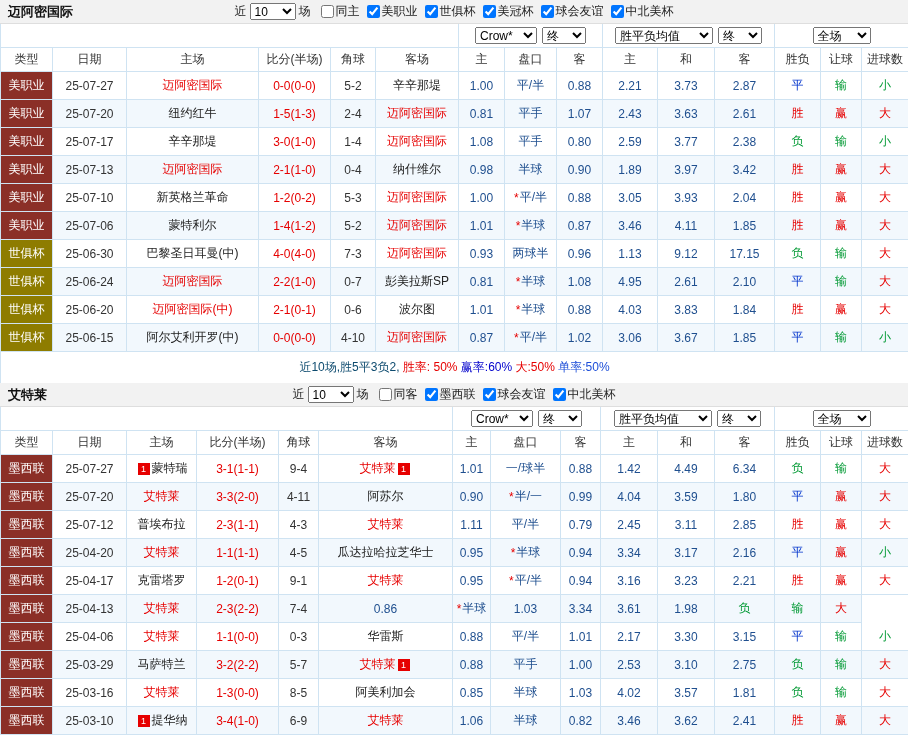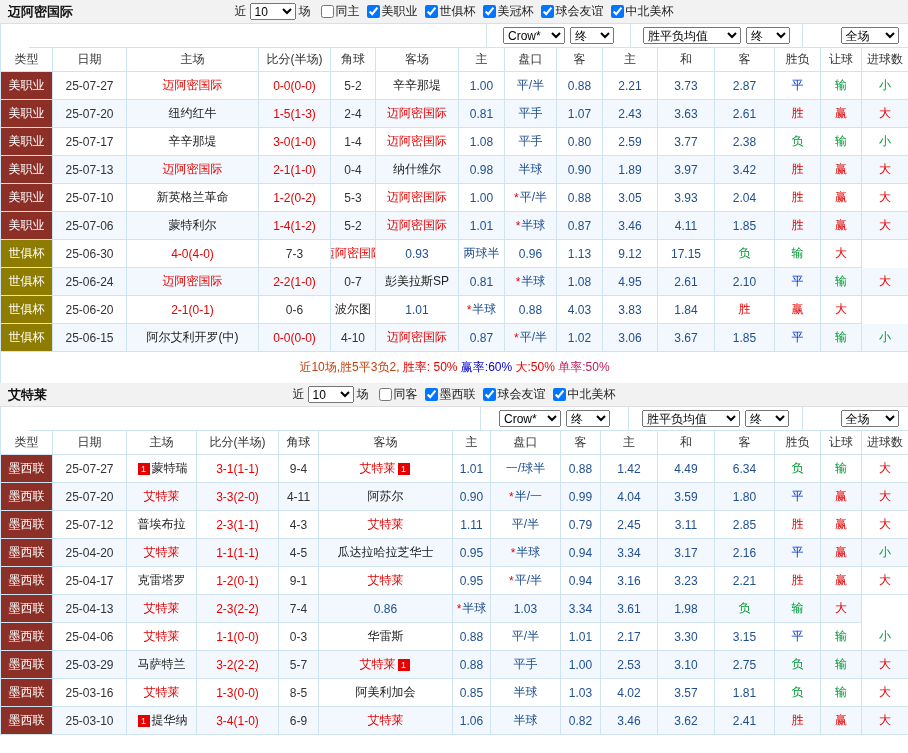--- a/index.html
+++ b/index.html
@@ -30,21 +30,21 @@
   .sel-avg{width:98px;}
   .sel-scope{width:58px;}
 
   
   .tbl{border-left:1px solid #cfe3f2;}
   .grid15{display:grid;}
   .t0 .grid15{grid-template-columns:52px 74px 132px 72px 45px 83px 46px 52px 46px 55px 57px 60px 46px 41px 47px;}
   .t1 .grid15{grid-template-columns:52px 74px 70px 82px 40px 134px 38px 70px 40px 57px 57px 60px 46px 41px 47px;}
   .cell{border-right:1px solid #cfe3f2;border-bottom:1px solid #cfe3f2;display:flex;align-items:center;justify-content:center;
     overflow:hidden;white-space:nowrap;box-sizing:border-box;}
-  .ddrow{height:24px;margin-left:28px;}
+  .ddrow{height:24px;}
   .ddrow .dd{gap:5px;}
   .sp6{grid-column:span 6;}
   .sp3{grid-column:span 3;}
   .hrow{height:24px;}
   .hcell{color:#333;}
   .trow{height:28px;}
   .trow:nth-child(even) .cell{background:#f2f8fd;}
   .c-league{color:#fff;}
   .c-date{color:#333;}
   .c-team .tname{color:#222;}
@@ -273,20 +273,23 @@
             <div class="cell c-odds">3.46</div>
             <div class="cell c-odds">4.11</div>
             <div class="cell c-odds">1.85</div>
             <div class="cell c-res" style="color: rgb(230, 0, 0);">胜</div>
             <div class="cell c-res" style="color: rgb(230, 0, 0);">赢</div>
             <div class="cell c-res" style="color: rgb(230, 0, 0);">大</div>
           </div>
           <div class="trow grid15">
             <div class="cell c-league" style="background: rgb(142, 124, 0);">世俱杯</div>
             <div class="cell c-date">25-06-30</div>
+            <div class="cell c-team">
+              <span class="tname">巴黎圣日耳曼(中)</span>
+            </div>
             <div class="cell c-score">4-0(4-0)</div>
             <div class="cell c-corner">7-3</div>
             <div class="cell c-team hl">
               <span class="tname">迈阿密国际</span>
             </div>
             <div class="cell c-odds">0.93</div>
             <div class="cell c-hcp">两球半</div>
             <div class="cell c-odds">0.96</div>
             <div class="cell c-odds">1.13</div>
             <div class="cell c-odds">9.12</div>
@@ -315,20 +318,23 @@
             <div class="cell c-odds">4.95</div>
             <div class="cell c-odds">2.61</div>
             <div class="cell c-odds">2.10</div>
             <div class="cell c-res" style="color: rgb(0, 51, 204);">平</div>
             <div class="cell c-res" style="color: rgb(0, 153, 51);">输</div>
             <div class="cell c-res" style="color: rgb(230, 0, 0);">大</div>
           </div>
           <div class="trow grid15">
             <div class="cell c-league" style="background: rgb(142, 124, 0);">世俱杯</div>
             <div class="cell c-date">25-06-20</div>
+            <div class="cell c-team hl">
+              <span class="tname">迈阿密国际(中)</span>
+            </div>
             <div class="cell c-score">2-1(0-1)</div>
             <div class="cell c-corner">0-6</div>
             <div class="cell c-team">
               <span class="tname">波尔图</span>
             </div>
             <div class="cell c-odds">1.01</div>
             <div class="cell c-hcp">
               <span class="star">*</span>
               <span>半球</span>
             </div>
@@ -359,25 +365,25 @@
             <div class="cell c-odds">1.02</div>
             <div class="cell c-odds">3.06</div>
             <div class="cell c-odds">3.67</div>
             <div class="cell c-odds">1.85</div>
             <div class="cell c-res" style="color: rgb(0, 51, 204);">平</div>
             <div class="cell c-res" style="color: rgb(0, 153, 51);">输</div>
             <div class="cell c-res" style="color: rgb(0, 153, 51);">小</div>
           </div>
         </div>
       <div class="summary">
-          <span style="color: #c2410c;">近10场,胜5平3负2, </span>
+          <span style="color: #0c4a6e;">近10场,胜5平3负2, </span>
           <span style="color: rgb(230, 0, 0);">胜率: 50% </span>
           <span style="color: rgb(0, 0, 204);">赢率:60% </span>
           <span style="color: rgb(230, 0, 0);">大:50% </span>
-          <span style="color: #be185d;">单率:50%</span>
+          <span style="color: #1d4ed8;">单率:50%</span>
         </div>
     </div>
   </section>
 
   <section>
     <div class="team-bar">
       <span class="team-name">艾特莱</span>
       <div class="filters">
         <span>近</span>
         <select class="sel sel-count">

